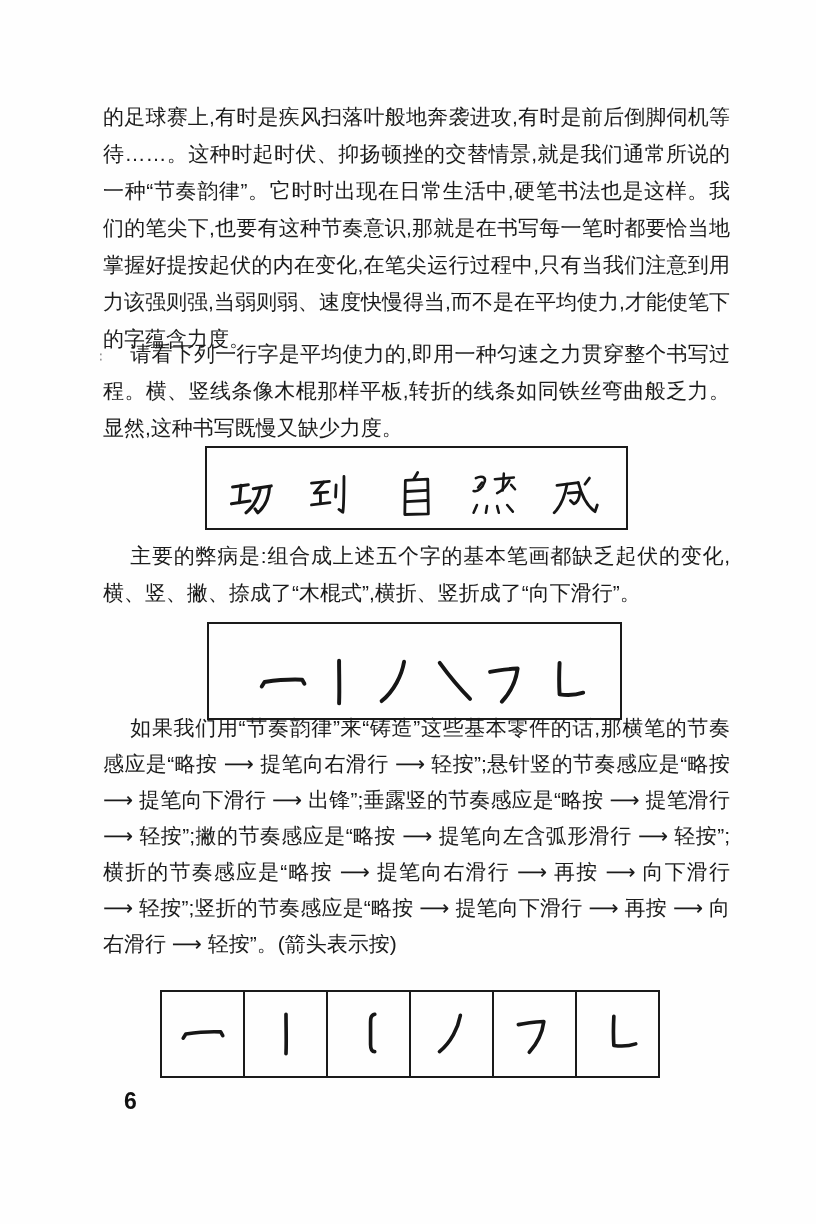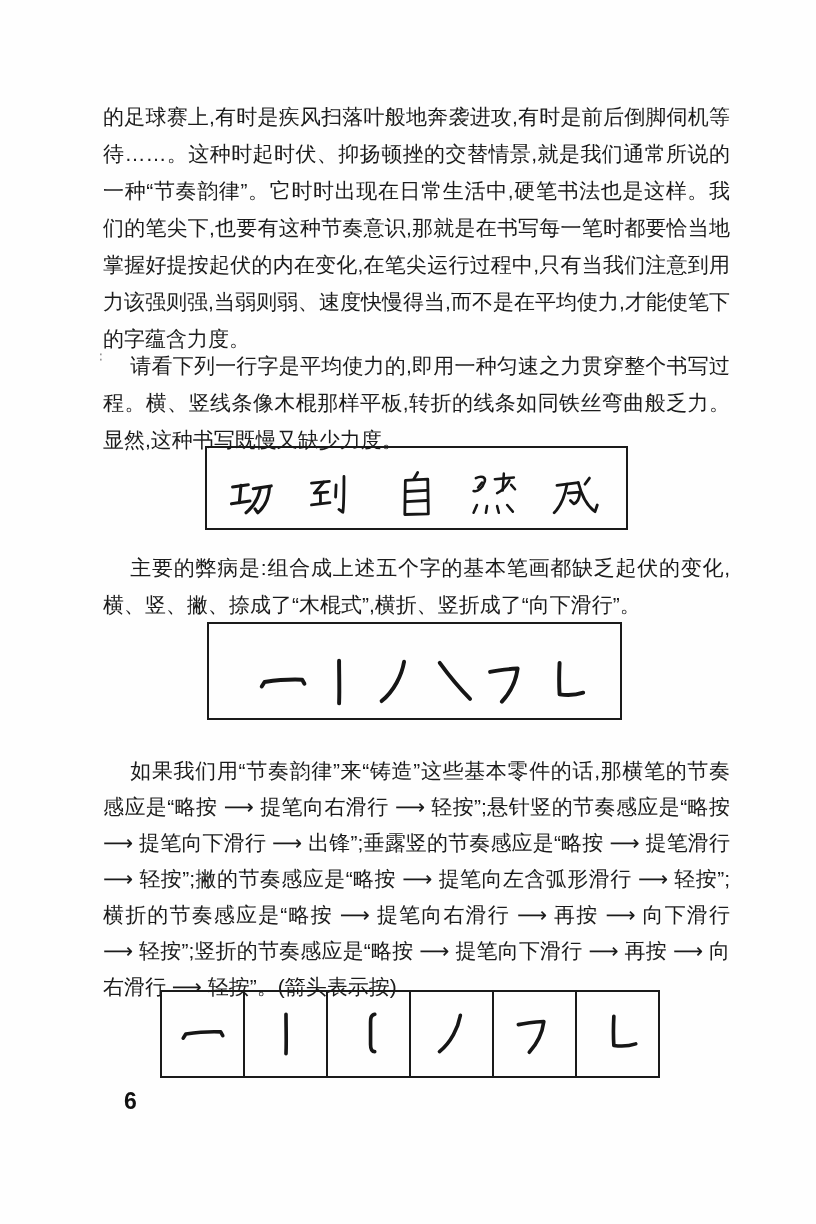--- a/index.html
+++ b/index.html
@@ -1,24 +1,24 @@
 <!DOCTYPE html>
 <html><head>
 <meta charset="utf-8">
 <style>
   html,body{margin:0;padding:0;}
   body{width:816px;height:1224px;background:#ffffff;font-family:"Liberation Sans",sans-serif;}
   #page{position:relative;width:816px;height:1224px;background:#fefefe;color:#1b1b1b;overflow:hidden;}
   .para{position:absolute;left:103px;width:627px;font-size:21px;line-height:37px;
         text-align:justify;text-justify:inter-ideograph;word-break:break-all;color:#1b1b1b;margin:0;}
-  .indent{text-indent:1.3em;margin-top:12px;}
+  .indent{text-indent:1.3em;}
   #p1{top:98px;}
   #p2{top:335px;}
   #p3{top:537px;}
-  #p4{top:741px;line-height:36px;}
+  #p4{top:710px;line-height:36px;}
   .noise{position:absolute;left:99px;top:349px;font-size:14px;color:#8a8a8a;}
   .inkbox{position:absolute;border:2px solid #1a1a1a;background:transparent;display:flex;
           flex-direction:row;align-items:center;z-index:2;box-sizing:border-box;}
   #box1{left:205px;top:446px;width:423px;height:84px;justify-content:space-between;padding:0 22px 0 20px;}
   #box1 svg{width:56px;height:56px;margin-top:16px;}
   #box2{left:207px;top:622px;width:415px;height:98px;justify-content:space-between;padding:0 28px 0 46px;}
   #box2 svg{width:58px;height:58px;margin-top:22px;}
   #box3{left:160px;top:990px;width:500px;height:88px;padding:0;}
   #box3 .cell{flex:1 1 0;height:100%;display:flex;align-items:center;justify-content:center;
               border-right:2px solid #1a1a1a;}

